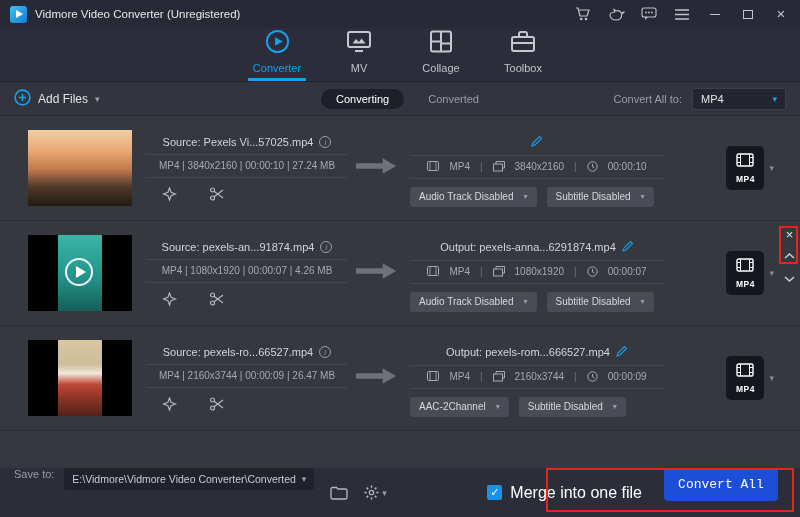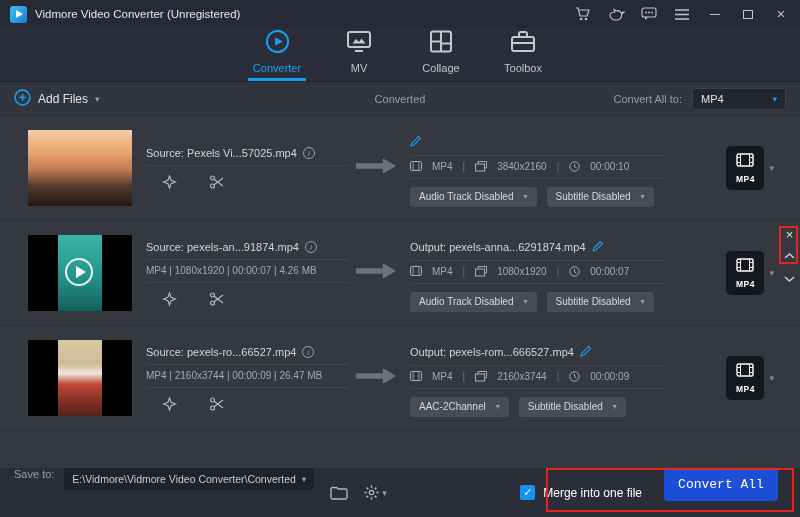--- a/index.html
+++ b/index.html
@@ -44,21 +44,21 @@
   .thumb1 { background:linear-gradient(180deg,#f2cda4 0%,#e8a873 28%,#c07a4e 52%,#533a2a 74%,#221912 100%); }
   .strip { position:absolute; left:30px; width:44px; top:0; bottom:0; }
   .thumb2 .strip { background:linear-gradient(180deg,#3ab5a4 0%,#23948b 55%,#146058 100%); }
   .thumb3 .strip { background:linear-gradient(180deg,#d9c7a3 0%,#cebd9a 32%,#efe8da 44%,#c24a38 58%,#8e3427 76%,#55221b 100%); }
   .play { position:absolute; left:50%; top:50%; width:28px; height:28px; margin:-15px 0 0 -15px; border:2px solid rgba(255,255,255,.9); border-radius:50%; }
   .play::after { content:""; position:absolute; left:9px; top:6px; border-left:10px solid #fff; border-top:6px solid transparent; border-bottom:6px solid transparent; }
 
   .src-col { width:202px; margin-left:14px; }
   .out-col { width:254px; margin-left:12px; }
   .ln { display:flex; align-items:center; gap:6px; font-size:11px; color:#d2d4da; padding:5px 0 6px; white-space:nowrap; }
-  .ln-b { border-bottom:1px solid rgba(255,255,255,.07); }
+  .ln-b { border-bottom:1px solid rgba(255,255,255,.07);justify-content:center; }
   .meta { font-size:10px; color:#a6a8b0; }
   .info { width:12px; height:12px; border:1px solid #9b9da5; border-radius:50%; color:#9b9da5; font-size:8px; font-style:italic; text-align:center; line-height:11px; flex:none; cursor:pointer; }
   .tools { display:flex; gap:32px; padding:9px 0 0 16px; }
   .tool { cursor:pointer; }
   .outmeta span { display:inline-flex; align-items:center; }
   .sep { color:#6f7179; margin:0 4px; }
   .mi { margin-right:4px; display:inline-flex; }
   .pills { display:flex; gap:10px; padding-top:8px; }
   .pill { background:#4a4c55; border-radius:3px; height:20px; display:flex; align-items:center; gap:10px; padding:0 9px; font-size:10px; color:#d6d8dd; cursor:pointer; white-space:nowrap; }
   .pill .caret { font-size:8px; }
@@ -74,21 +74,21 @@
   .row-ctl svg { cursor:pointer; }
 
   
   .bottombar { height:49px; background:#2b2d39; display:flex; padding:0 14px; gap:10px; }
   .save-label { font-size:11px; color:#9b9da5; flex:none; }
   .path-select { width:250px; height:22px; background:#1f212b; border-radius:3px; display:flex; align-items:center; padding:0 8px; font-size:10.5px; color:#c9cbd1; cursor:pointer; white-space:nowrap; overflow:hidden; }
   .path-select .caret { margin-left:auto; }
   .icon-btn { display:flex; align-items:center; gap:3px; cursor:pointer; margin-left:6px; }
   .merge { margin-left:auto; display:flex; align-items:center; gap:8px; }
   .checkbox { width:15px; height:15px; background:#1693ee; border-radius:2px; color:#fff; font-size:11px; line-height:15px; text-align:center; cursor:pointer; flex:none; }
-  .merge-label { font-size:12px; color:#fff; white-space:nowrap; }
+  .merge-label { font-size:16px; color:#fff; white-space:nowrap; }
   .convert-btn { width:114px; height:33px; background:#1d4ed8; border:none; border-radius:4px; color:#fff; font-size:13px; margin-left:12px; margin-right:8px; cursor:pointer; font-family:Liberation Mono, monospace; }
 
   
   .anno { position:absolute; border:2px solid #e8231a; z-index:50; pointer-events:none; }
   #anno-controls { left:779px; top:226px; width:19px; height:38px; }
   #anno-convert { left:546px; top:468px; width:248px; height:44px; }
 </style>
 </head>
 <body>
 
@@ -182,40 +182,42 @@
       <span>
         <svg width="17" height="17" viewBox="0 0 17 17">
             <circle cx="8.5" cy="8.5" r="7.4" fill="none" stroke="#16a0f0" stroke-width="1.6"></circle>
             <path d="M8.5 5v7M5 8.5h7" stroke="#16a0f0" stroke-width="1.6"></path>
           </svg>
       </span>
       <span>Add Files</span>
       <span class="caret">▾</span>
     </div>
     <div class="filter-group">
+      <span class="filter-pill">Converting</span>
       <span class="filter-plain">Converted</span>
     </div>
     <div class="convert-to">
       <span class="convert-to-label">Convert All to:</span>
       <div class="format-select">
         <span>MP4</span>
         <span class="caret">▾</span>
       </div>
     </div>
   </div>
 
   <div class="list">
 
     <div class="row">
       <div class="thumb thumb1"></div>
       <div class="src-col">
         <div class="ln ln-b">
           <span>Source: Pexels Vi...57025.mp4</span>
           <span class="info">i</span>
         </div>
+        <div class="ln ln-b meta">MP4 | 3840x2160 | 00:00:10 | 27.24 MB</div>
         <div class="tools">
           <span class="tool">
             <svg width="15" height="15" viewBox="0 0 15 15">
                 <path d="M7.5 1l1.6 4.4 4.4 1.6-4.4 1.6L7.5 13 5.9 8.6 1.5 7l4.4-1.6z" fill="none" stroke="#b6b8c0" stroke-width="1.2"></path>
               </svg>
           </span>
           <span class="tool">
             <svg width="16" height="14" viewBox="0 0 16 14">
                 <circle cx="3.5" cy="3" r="2" fill="none" stroke="#b6b8c0" stroke-width="1.2"></circle>
                 <circle cx="3.5" cy="11" r="2" fill="none" stroke="#b6b8c0" stroke-width="1.2"></circle>

